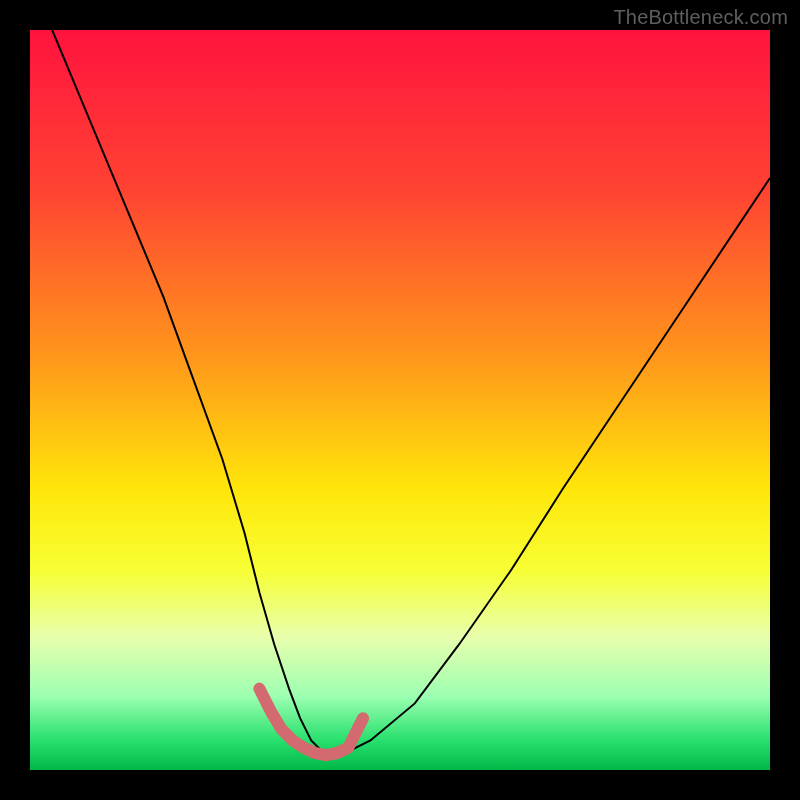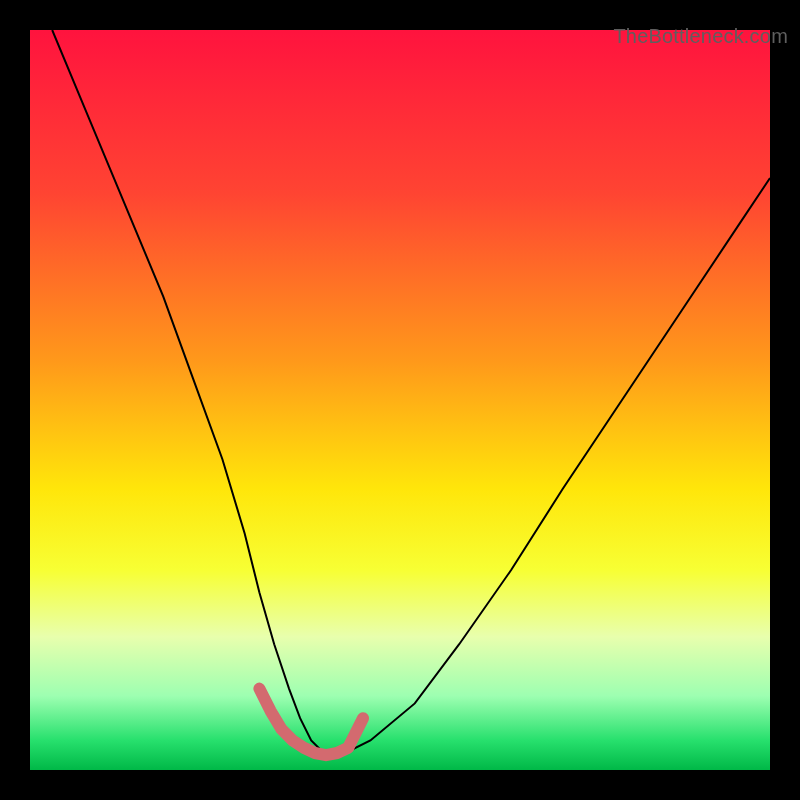--- a/index.html
+++ b/index.html
@@ -27,21 +27,20 @@
   }
   .watermark {
     position: absolute;
     top: 6px;
     right: 12px;
     color: #5f5f5f;
     font-size: 20px;
     font-weight: 500;
     letter-spacing: 0.2px;
     z-index: 5;
-    margin-top: 19px;
   }
   svg { display: block; }
 </style>
 </head>
 <body>
 
 <div class="frame">
   <div class="watermark">TheBottleneck.com</div>
   <div class="plot">
     <svg id="chart-svg" width="740" height="740" viewBox="0 0 740 740">

